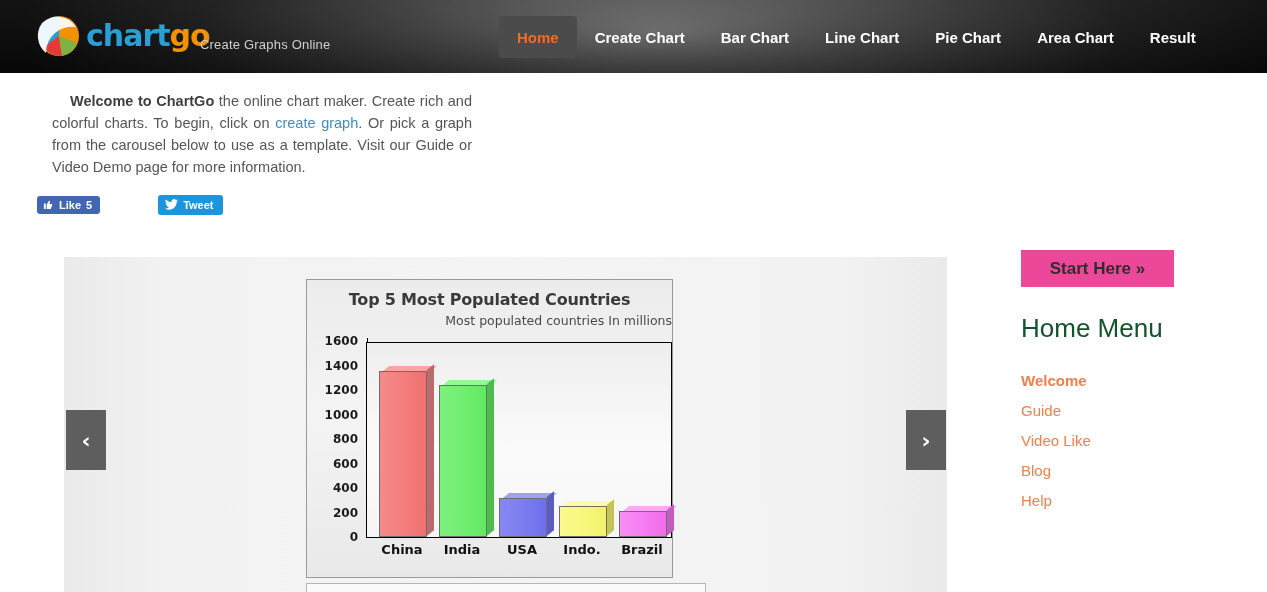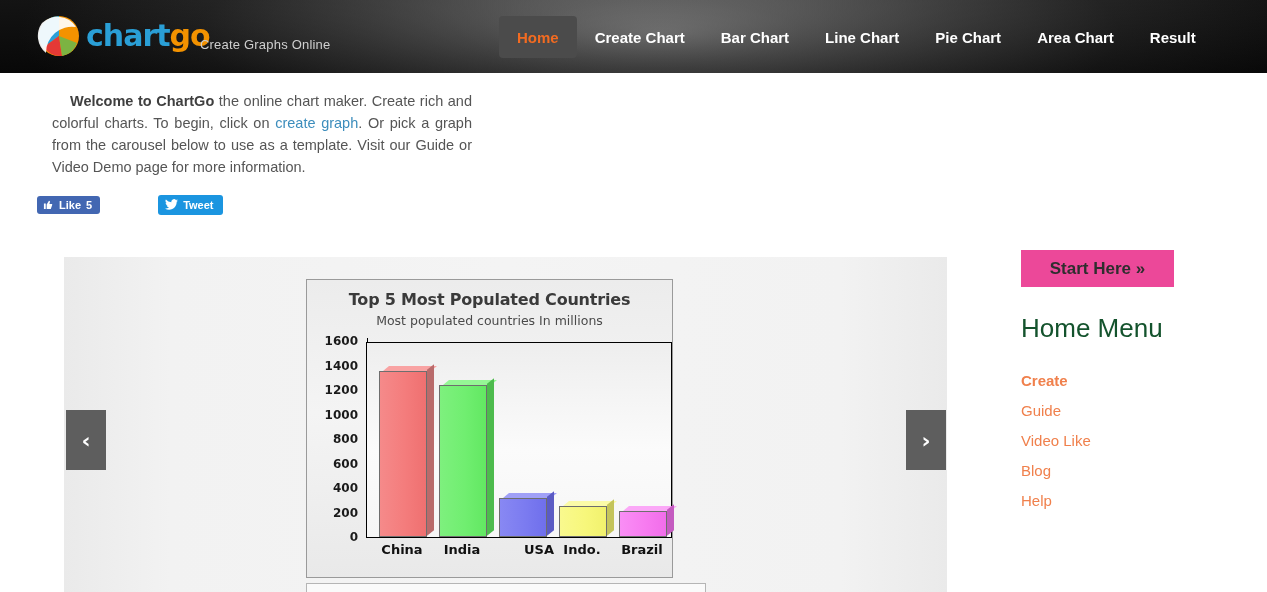--- a/index.html
+++ b/index.html
@@ -86,21 +86,21 @@
   #chart-panel {
     position:absolute; left:306px; top:279px; width:367px; height:299px;
     background:linear-gradient(to bottom,#ececec,#f4f4f4 45%,#e9e9e9);
     border:1px solid #9a9a9a; z-index:20;
   }
   #chart-title {
     text-align:center; font-family:"DejaVu Sans",sans-serif;
     font-size:16px; font-weight:bold; color:#3a3a3a; margin-top:10px; letter-spacing:-0.2px;
   }
   #chart-sub {
-    text-align:center; font-family:"DejaVu Sans",sans-serif;
+    text-align:right; font-family:"DejaVu Sans",sans-serif;
     font-size:12.5px; color:#4a4a4a; margin-top:4px;
   }
   #plot-wrap { position:absolute; left:59px; top:62px; width:306px; height:201px; }
   #plot-area {
     position:absolute; left:0; top:0; width:306px; height:196px;
     background:linear-gradient(to bottom,#eeeeee,#fbfbfb 55%,#f6f6f6);
     border:1.5px solid #000;
   }
   #plot-3d-top {
     position:absolute; left:0; top:-5px; width:306px; height:5px;
@@ -257,29 +257,29 @@
 
       <div class="bar" style="left:252px; width:48px; height:26px;">
         <div class="bar-top" style="left:7px; top:-5px; width:48px; background:#fba8f7; transform:skewX(-50deg);"></div>
         <div class="bar-side" style="left:48px; height:26px; background:#c45bc0; transform:skewY(-38deg);"></div>
         <div class="bar-face" style="height:26px; background:linear-gradient(to right,#f98ef5,#f77bf0 55%,#f16dea);"></div>
       </div>
     </div>
 
     <span class="xlabel" style="left:4px;  width:64px;">China</span>
     <span class="xlabel" style="left:64px; width:64px;">India</span>
-    <span class="xlabel" style="left:124px;width:64px;text-align:right;">USA</span>
+    <span class="xlabel" style="left:124px;width:64px;">USA</span>
     <span class="xlabel" style="left:184px;width:64px;">Indo.</span>
     <span class="xlabel" style="left:244px;width:64px;">Brazil</span>
   </div>
 </div>
 
 <div id="chart-panel-2"></div>
 
 <div id="start-here">Start Here »</div>
 <div id="home-menu-title">Home Menu</div>
 <div id="menu-list">
-  <a class="menu-link current" href="#">Create</a>
+  <a class="menu-link current" href="#">Welcome</a>
   <a class="menu-link" href="#">Guide</a>
   <a class="menu-link" href="#">Video Like</a>
   <a class="menu-link" href="#">Blog</a>
   <a class="menu-link" href="#">Help</a>
 </div>
 
 </body></html>

